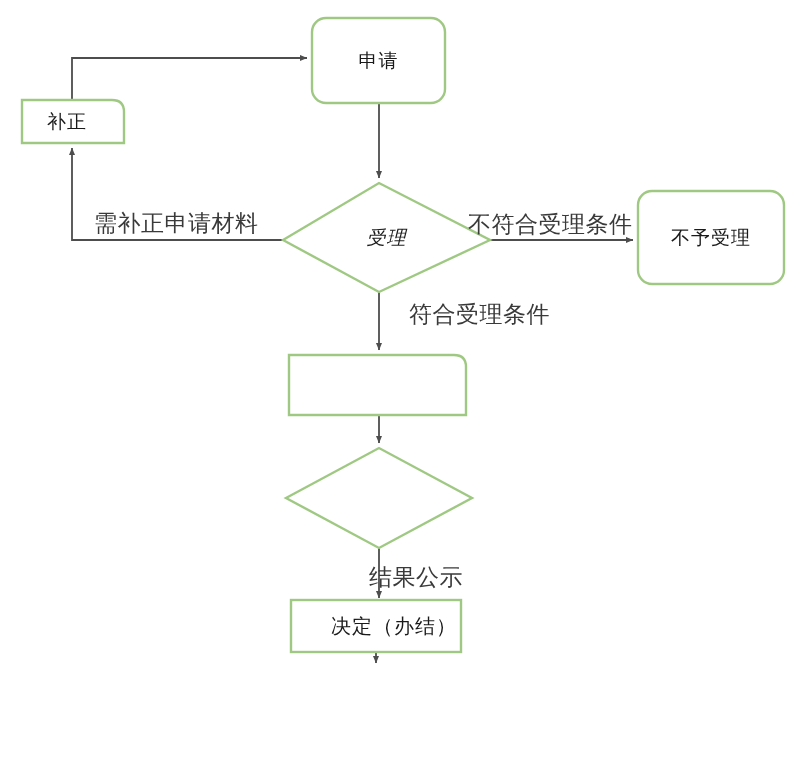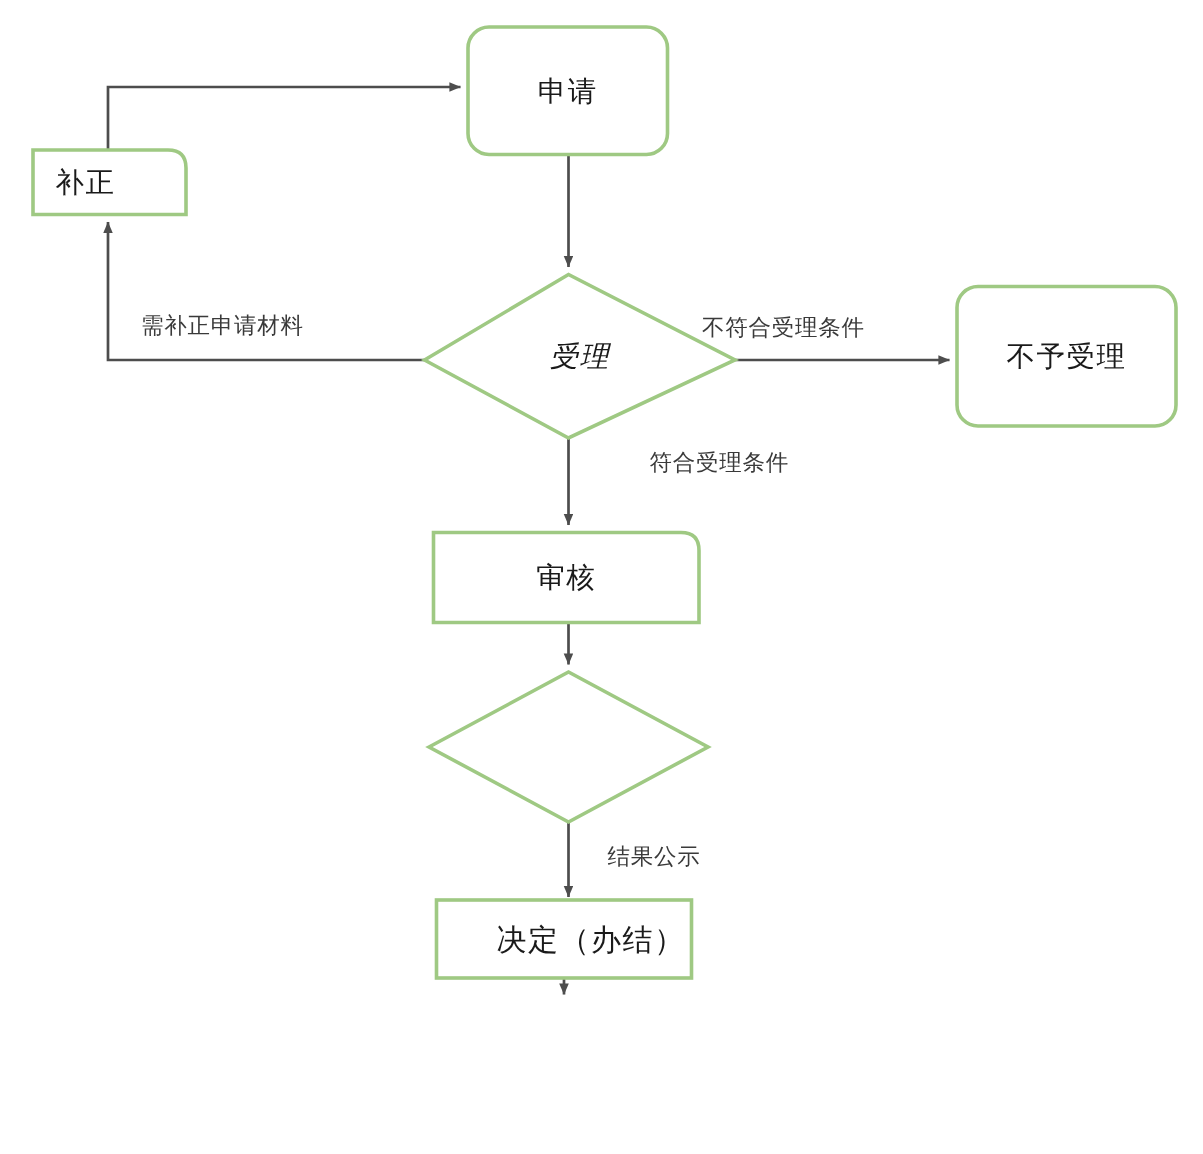--- a/index.html
+++ b/index.html
@@ -31,21 +31,21 @@
     justify-content: center;
     color: #1a1a1a;
     font-size: 19px;
     letter-spacing: 1px;
     white-space: nowrap;
     pointer-events: none;
   }
   .edge-label {
     position: absolute;
     color: #3a3a3a;
-    font-size: 15px;
+    font-size: 23px;
     letter-spacing: 0.5px;
     white-space: nowrap;
   }
   .shape-hit {
     position: absolute;
   }
 </style>
 </head>
 <body>
 
@@ -95,32 +95,31 @@
   <div class="shape-hit" style="left:312px;top:18px;width:133px;height:85px;"></div>
   <div class="shape-hit" style="left:22px;top:100px;width:102px;height:43px;"></div>
   <div class="shape-hit" style="left:283px;top:183px;width:207px;height:109px;"></div>
   <div class="shape-hit" style="left:638px;top:191px;width:146px;height:93px;"></div>
   <div class="shape-hit" style="left:289px;top:355px;width:177px;height:60px;"></div>
   <div class="shape-hit" style="left:286px;top:448px;width:186px;height:100px;"></div>
   <div class="shape-hit" style="left:291px;top:600px;width:170px;height:52px;"></div>
 
   <div class="node-label" style="left:312px;top:18px;width:133px;height:85px;">申请</div>
 
-  <div class="node-label" style="left:6px;top:100px;width:102px;height:43px;">补正</div>
+  <div class="node-label" style="left:16px;top:100px;width:102px;height:43px;">补正</div>
 
   <div class="node-label" style="left:283px;top:183px;width:207px;height:109px;font-style:italic;">受理</div>
 
   <div class="node-label" style="left:638px;top:191px;width:146px;height:93px;">不予受理</div>
 
-  <div class="node-label" style="left:289px;top:355px;width:177px;height:60px;">审核</div>
 
 
   <div class="node-label" style="left:291px;top:600px;width:206px;height:52px;font-size:20px;">决定（办结）</div>
 
   <div class="edge-label" style="left:94px;top:208px;">需补正申请材料</div>
 
   <div class="edge-label" style="left:468px;top:209px;">不符合受理条件</div>
 
-  <div class="edge-label" style="left:433px;top:299px;">符合受理条件</div>
+  <div class="edge-label" style="left:409px;top:299px;">符合受理条件</div>
 
-  <div class="edge-label" style="left:405px;top:562px;">结果公示</div>
+  <div class="edge-label" style="left:369px;top:562px;">结果公示</div>
 
 </div>
 
 </body></html>

